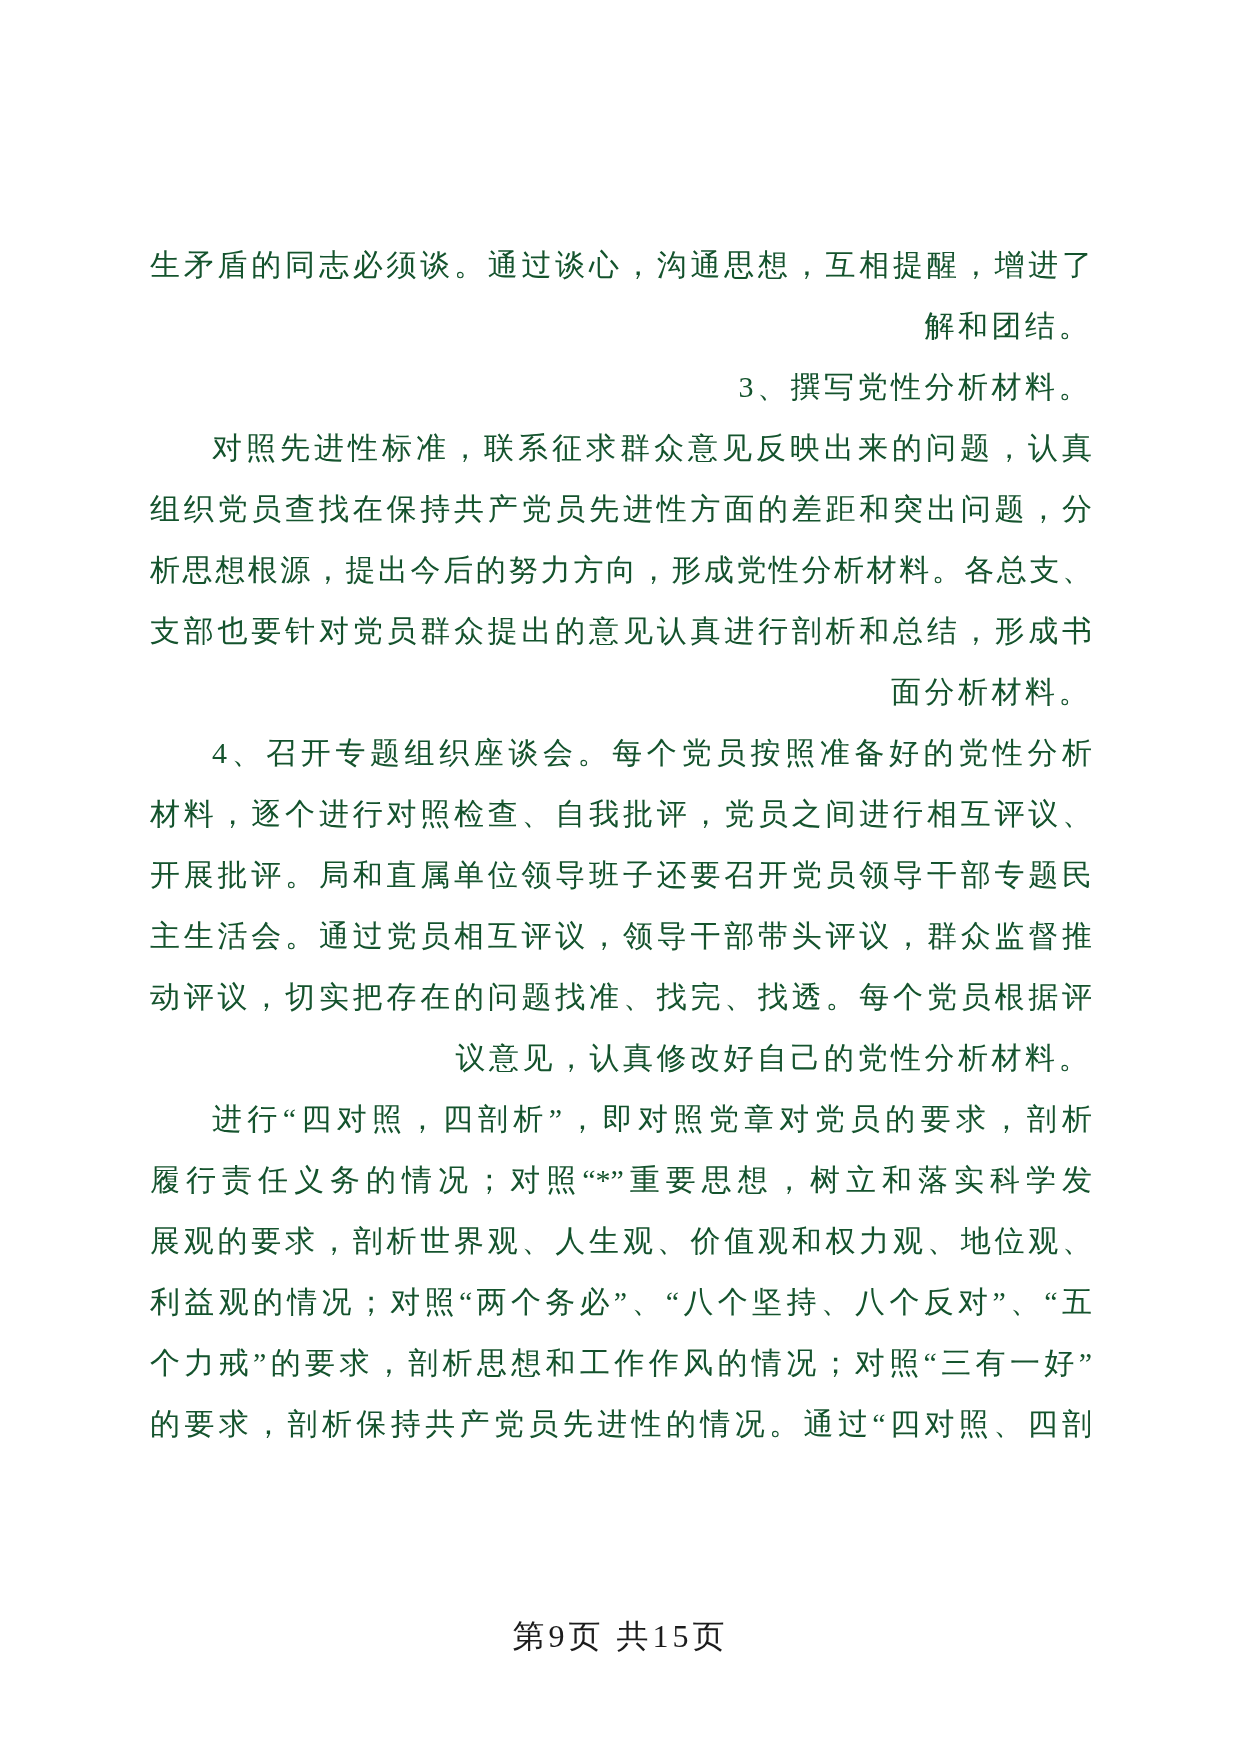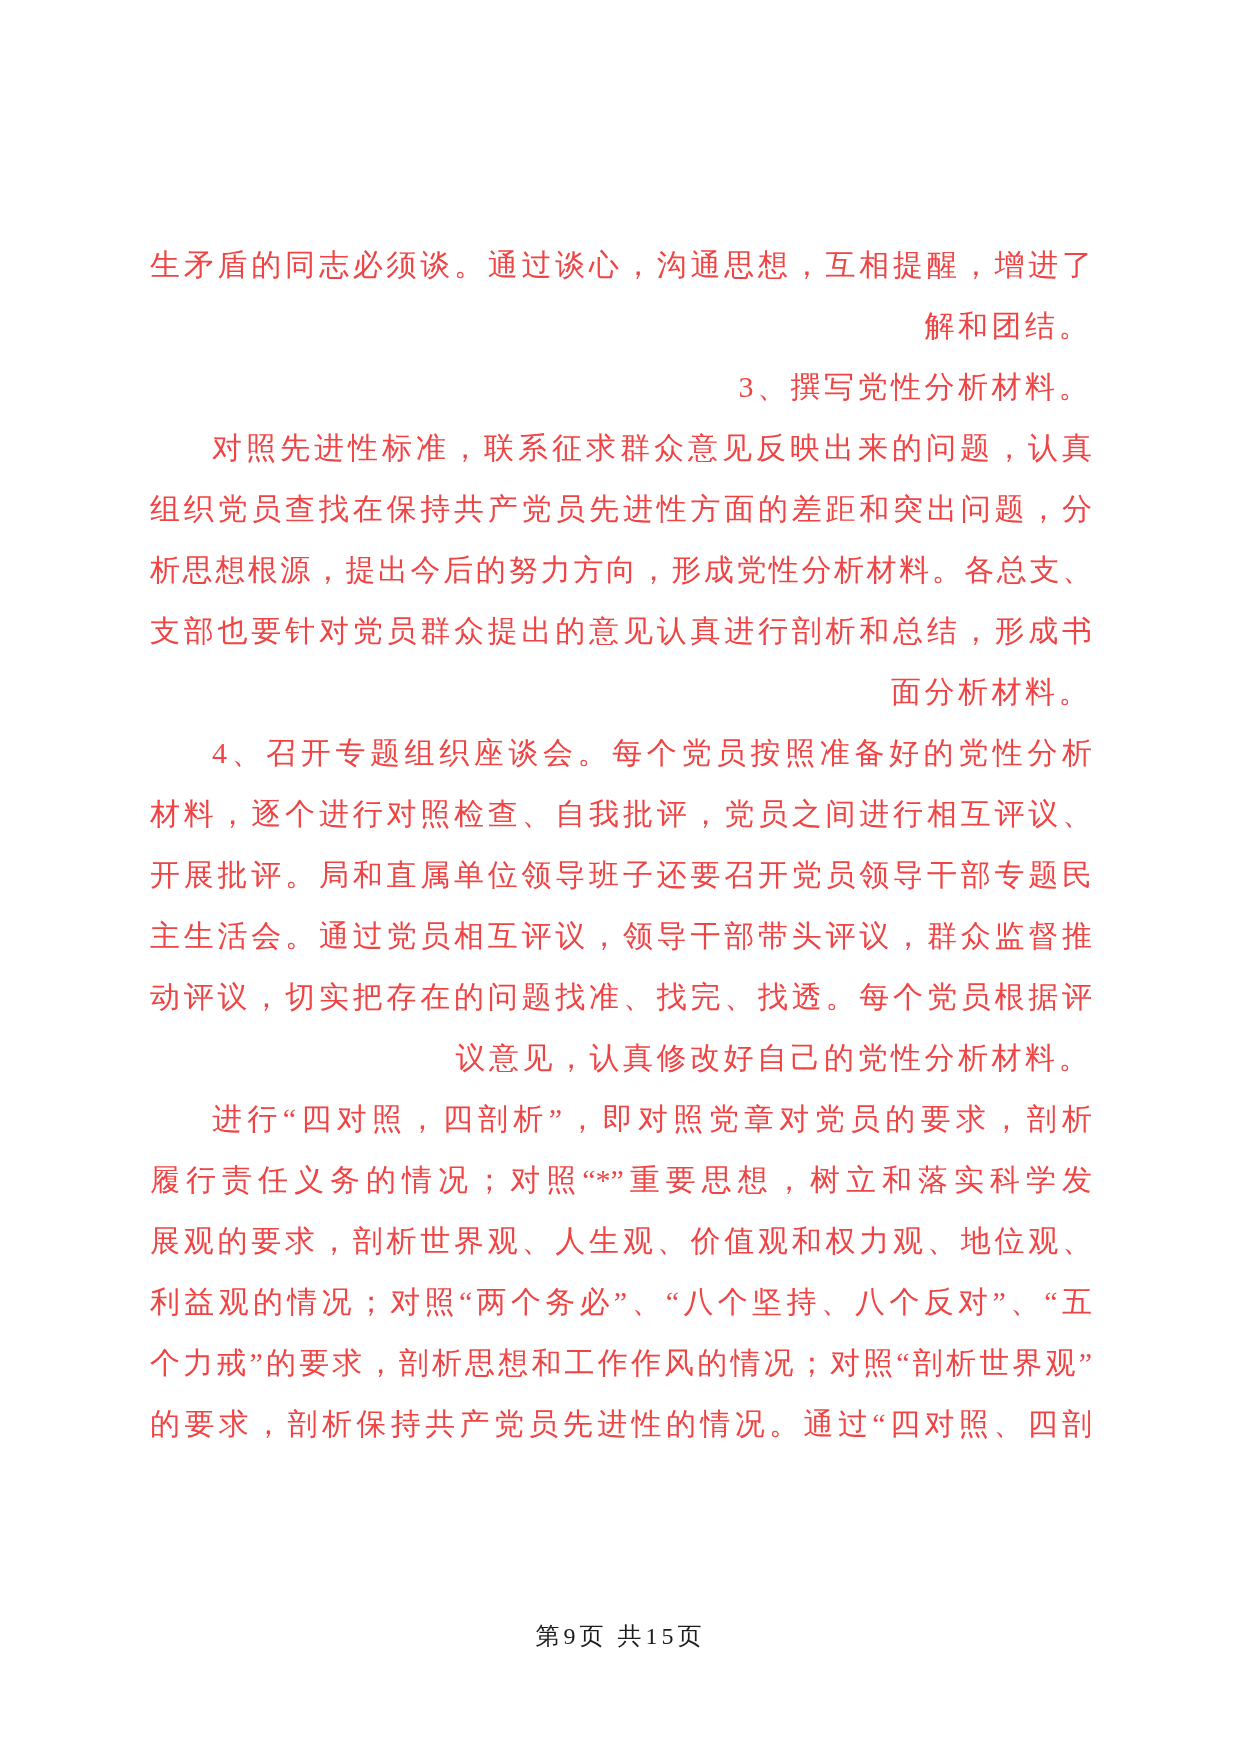--- a/index.html
+++ b/index.html
@@ -13,21 +13,21 @@
     height: 1754px;
     background: #ffffff;
     overflow: hidden;
     font-family: "Liberation Serif", "DejaVu Serif", serif;
   }
   .doc-body {
     position: absolute;
     left: 150px;
     top: 234px;
     width: 942px;
-    color: #ef4444;
+    color: #14532d;
     font-size: 30px;
   }
   .line {
     height: 61px;
     line-height: 61px;
     letter-spacing: 3.5px;
     white-space: nowrap;
     text-align: right;
   }
   .line.just {
@@ -43,21 +43,21 @@
   .line.just.indent {
     padding-left: 62px;
     width: 880px;
   }
   .page-footer {
     position: absolute;
     left: 0;
     top: 1616px;
     width: 1241px;
     text-align: center;
-    font-size: 24px;
+    font-size: 32px;
     line-height: 40px;
     letter-spacing: 4px;
     color: #1c1c1c;
   }
 </style>
 </head>
 <body>
 
 <div class="page">
   <div class="doc-body">
@@ -72,18 +72,18 @@
     <div class="line just indent">4、召开专题组织座谈会。每个党员按照准备好的党性分析</div>
     <div class="line just">材料，逐个进行对照检查、自我批评，党员之间进行相互评议、</div>
     <div class="line just">开展批评。局和直属单位领导班子还要召开党员领导干部专题民</div>
     <div class="line just">主生活会。通过党员相互评议，领导干部带头评议，群众监督推</div>
     <div class="line just">动评议，切实把存在的问题找准、找完、找透。每个党员根据评</div>
     <div class="line">议意见，认真修改好自己的党性分析材料。</div>
     <div class="line just indent">进行“四对照，四剖析”，即对照党章对党员的要求，剖析</div>
     <div class="line just">履行责任义务的情况；对照“*”重要思想，树立和落实科学发</div>
     <div class="line just">展观的要求，剖析世界观、人生观、价值观和权力观、地位观、</div>
     <div class="line just">利益观的情况；对照“两个务必”、“八个坚持、八个反对”、“五</div>
-    <div class="line just">个力戒”的要求，剖析思想和工作作风的情况；对照“剖析世界观”</div>
+    <div class="line just">个力戒”的要求，剖析思想和工作作风的情况；对照“三有一好”</div>
     <div class="line just">的要求，剖析保持共产党员先进性的情况。通过“四对照、四剖</div>
   </div>
 
   <div class="page-footer">第9页 共15页</div>
 </div>
 
 </body></html>

